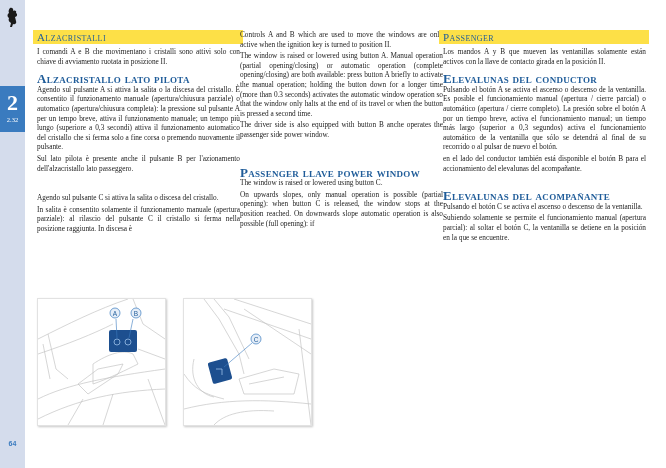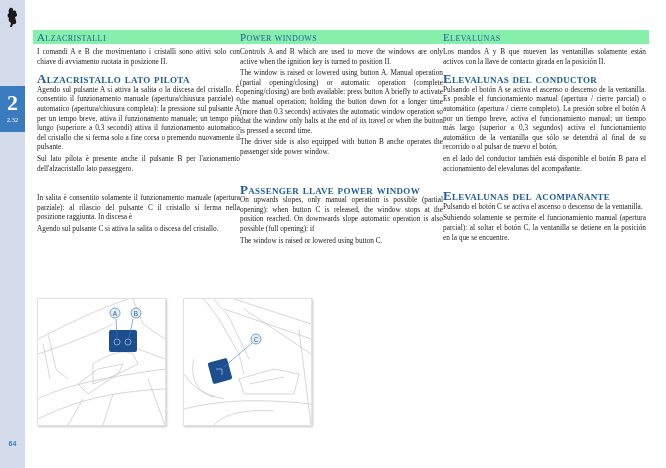--- a/index.html
+++ b/index.html
@@ -24,21 +24,21 @@
   .chapter-sub { font-size:6.5px; line-height:8px; display:block; }
   .page-num {
     position:absolute; left:0; top:440px; width:25px; text-align:center;
     font-family:"Liberation Sans",sans-serif; font-size:7px; color:#3a7bbf; font-weight:bold;
   }
   .col { position:absolute; top:30px; font-size:7.3px; line-height:9.6px; text-align:justify; }
   .col1 { left:37px; width:203px; }
   .col2 { left:240px; width:203px; }
   .col3 { left:443px; width:203px; }
   .col-head {
-    background:#86efac; color:#1f5c99; font-variant:small-caps; font-size:11px;
+    background:#fde047; color:#1f5c99; font-variant:small-caps; font-size:11px;
     letter-spacing:0.4px; height:14px; line-height:14px; padding-left:4px; margin-left:-4px;
     margin-bottom:3px; margin-right:-3px;
   }
   .col p { margin:0 0 2px 0;font-family:Liberation Serif, serif; }
   .sub {
     color:#1f5c99; font-variant:small-caps; font-weight:bold; font-size:13px;
     letter-spacing:0.3px; margin:8px 0 1px 0;
   }
   .gap { height:18px; }
   .fig {
@@ -64,37 +64,36 @@
   <div class="page-num">64</div>
 </div>
 
 <div class="col col1">
   <div class="col-head">Alzacristalli</div>
   <p>I comandi A e B che movimentano i cristalli sono attivi solo con chiave di avviamento ruotata in posizione II.</p>
   <div class="sub">Alzacristallo lato pilota</div>
   <p>Agendo sul pulsante A si attiva la salita o la discesa del cristallo. È consentito il funzionamento manuale (apertura/chiusura parziale) o automatico (apertura/chiusura completa): la pressione sul pulsante A per un tempo breve, attiva il funzionamento manuale; un tempo più lungo (superiore a 0,3 secondi) attiva il funzionamento automatico del cristallo che si ferma solo a fine corsa o premendo nuovamente il pulsante.</p>
   <p>Sul lato pilota è presente anche il pulsante B per l'azionamento dell'alzacristallo lato passeggero.</p>
   <div class="gap"></div>
+  <p>Agendo sul pulsante C si attiva la salita o discesa del cristallo.</p>
   <p>In salita è consentito solamente il funzionamento manuale (apertura parziale): al rilascio del pulsante C il cristallo si ferma nella posizione raggiunta. In discesa è</p>
-  <p>Agendo sul pulsante C si attiva la salita o discesa del cristallo.</p>
 </div>
 
 <div class="col col2">
-  <div class="col-head">Power windows</div>
   <p>Controls A and B which are used to move the windows are only active when the ignition key is turned to position II.</p>
   <p>The window is raised or lowered using button A. Manual operation (partial opening/closing) or automatic operation (complete opening/closing) are both available: press button A briefly to activate the manual operation; holding the button down for a longer time (more than 0.3 seconds) activates the automatic window operation so that the window only halts at the end of its travel or when the button is pressed a second time.</p>
   <p>The driver side is also equipped with button B anche operates the passenger side power window.</p>
   <div class="gap"></div>
   <div class="sub">Passenger llave power window</div>
+  <p>The window is raised or lowered using button C.</p>
   <p>On upwards slopes, only manual operation is possible (partial opening): when button C is released, the window stops at the position reached. On downwards slope automatic operation is also possible (full opening): if</p>
-  <p>The window is raised or lowered using button C.</p>
 </div>
 
 <div class="col col3">
-  <div class="col-head">Elevalunas</div>
+  <div class="col-head">Passenger</div>
   <p>Los mandos A y B que mueven las ventanillas solamente están activos con la llave de contacto girada en la posición II.</p>
   <div class="sub">Elevalunas del conductor</div>
   <p>Pulsando el botón A se activa el ascenso o descenso de la ventanilla. Es posible el funcionamiento manual (apertura / cierre parcial) o automático (apertura / cierre completo). La presión sobre el botón A por un tiempo breve, activa el funcionamiento manual; un tiempo más largo (superior a 0,3 segundos) activa el funcionamiento automático de la ventanilla que sólo se detendrá al final de su recorrido o al pulsar de nuevo el botón.</p>
   <p>en el lado del conductor también está disponible el botón B para el accionamiento del elevalunas del acompañante.</p>
   <div class="gap" style="height:8px"></div>
   <div class="sub">Elevalunas del acompañante</div>
   <p>Pulsando el botón C se activa el ascenso o descenso de la ventanilla.</p>
   <p>Subiendo solamente se permite el funcionamiento manual (apertura parcial): al soltar el botón C, la ventanilla se detiene en la posición en la que se encuentre.</p>
 </div>
 

